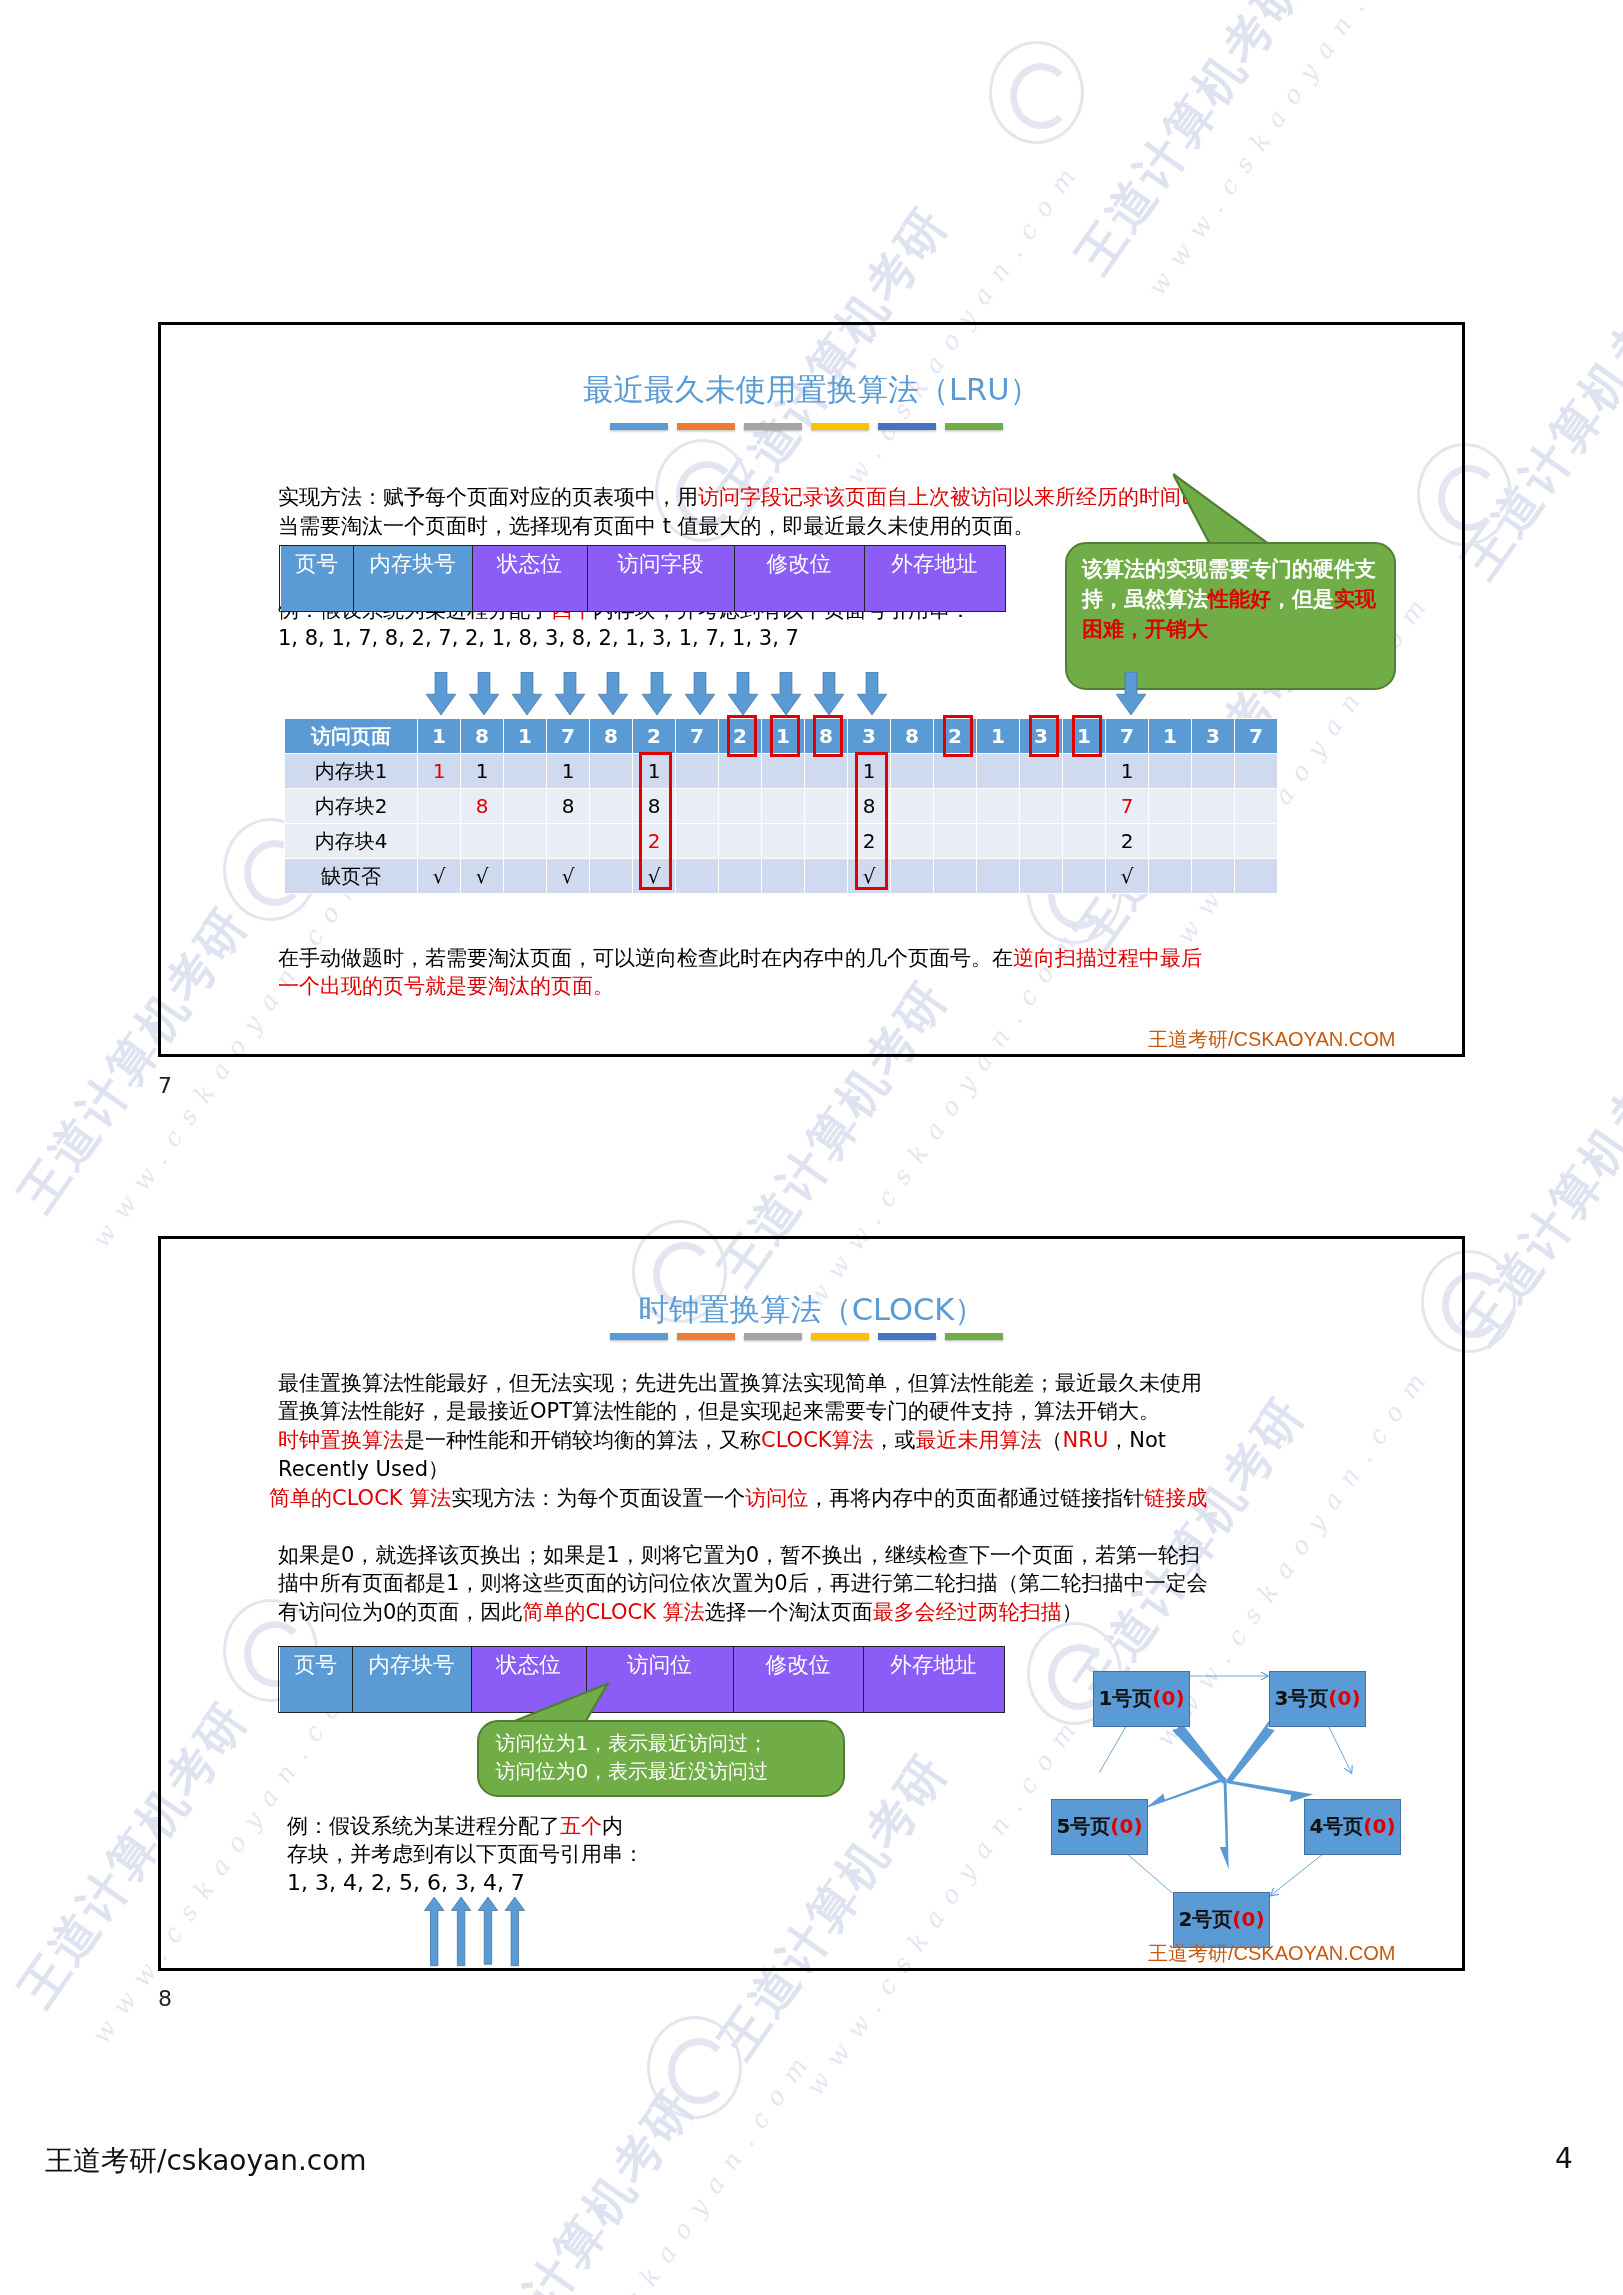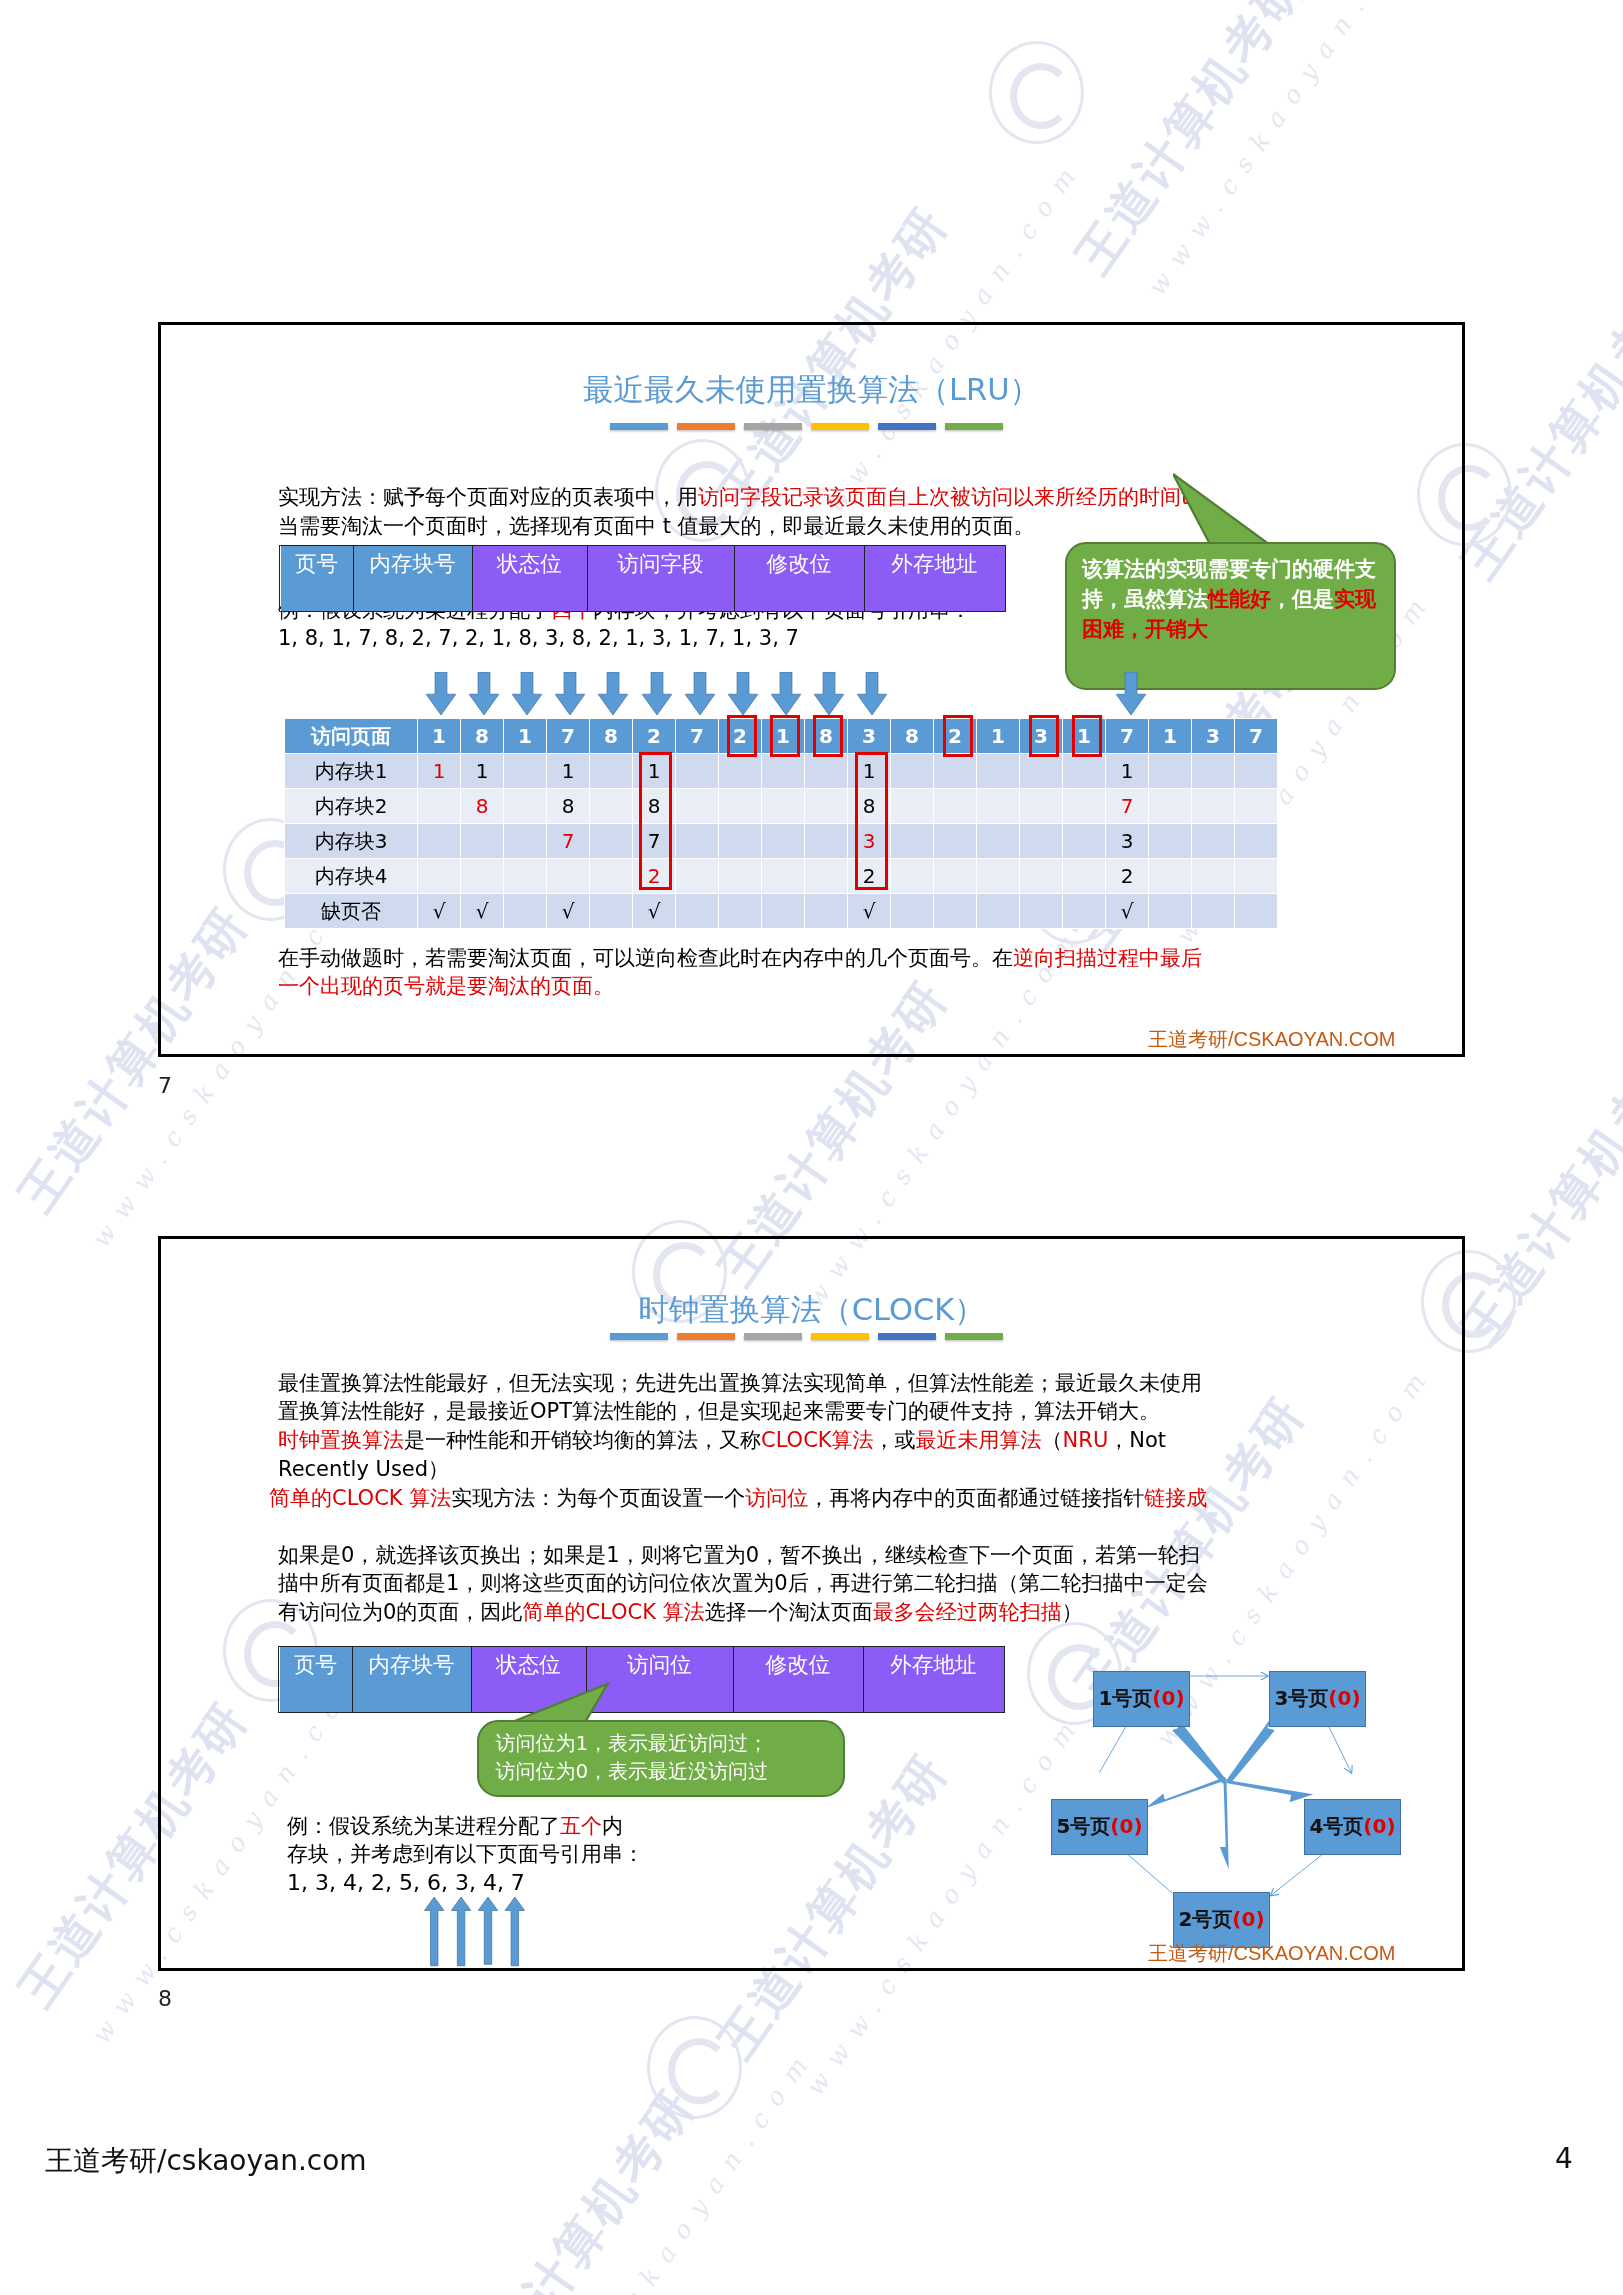--- a/index.html
+++ b/index.html
@@ -215,43 +215,20 @@
           <td class="c"></td>
           <td class="c"></td>
           <td class="c"></td>
           <td class="c"></td>
           <td class="c"></td>
           <td class="c red">7</td>
           <td class="c"></td>
           <td class="c"></td>
           <td class="c"></td>
         </tr>
-        <tr class="r-odd">
-          <td class="lbl">内存块3</td>
-          <td class="c"></td>
-          <td class="c"></td>
-          <td class="c"></td>
-          <td class="c red">7</td>
-          <td class="c"></td>
-          <td class="c">7</td>
-          <td class="c"></td>
-          <td class="c"></td>
-          <td class="c"></td>
-          <td class="c"></td>
-          <td class="c red">3</td>
-          <td class="c"></td>
-          <td class="c"></td>
-          <td class="c"></td>
-          <td class="c"></td>
-          <td class="c"></td>
-          <td class="c">3</td>
-          <td class="c"></td>
-          <td class="c"></td>
-          <td class="c"></td>
-        </tr>
         <tr class="r-even">
           <td class="lbl">内存块4</td>
           <td class="c"></td>
           <td class="c"></td>
           <td class="c"></td>
           <td class="c"></td>
           <td class="c"></td>
           <td class="c red">2</td>
           <td class="c"></td>
           <td class="c"></td>

